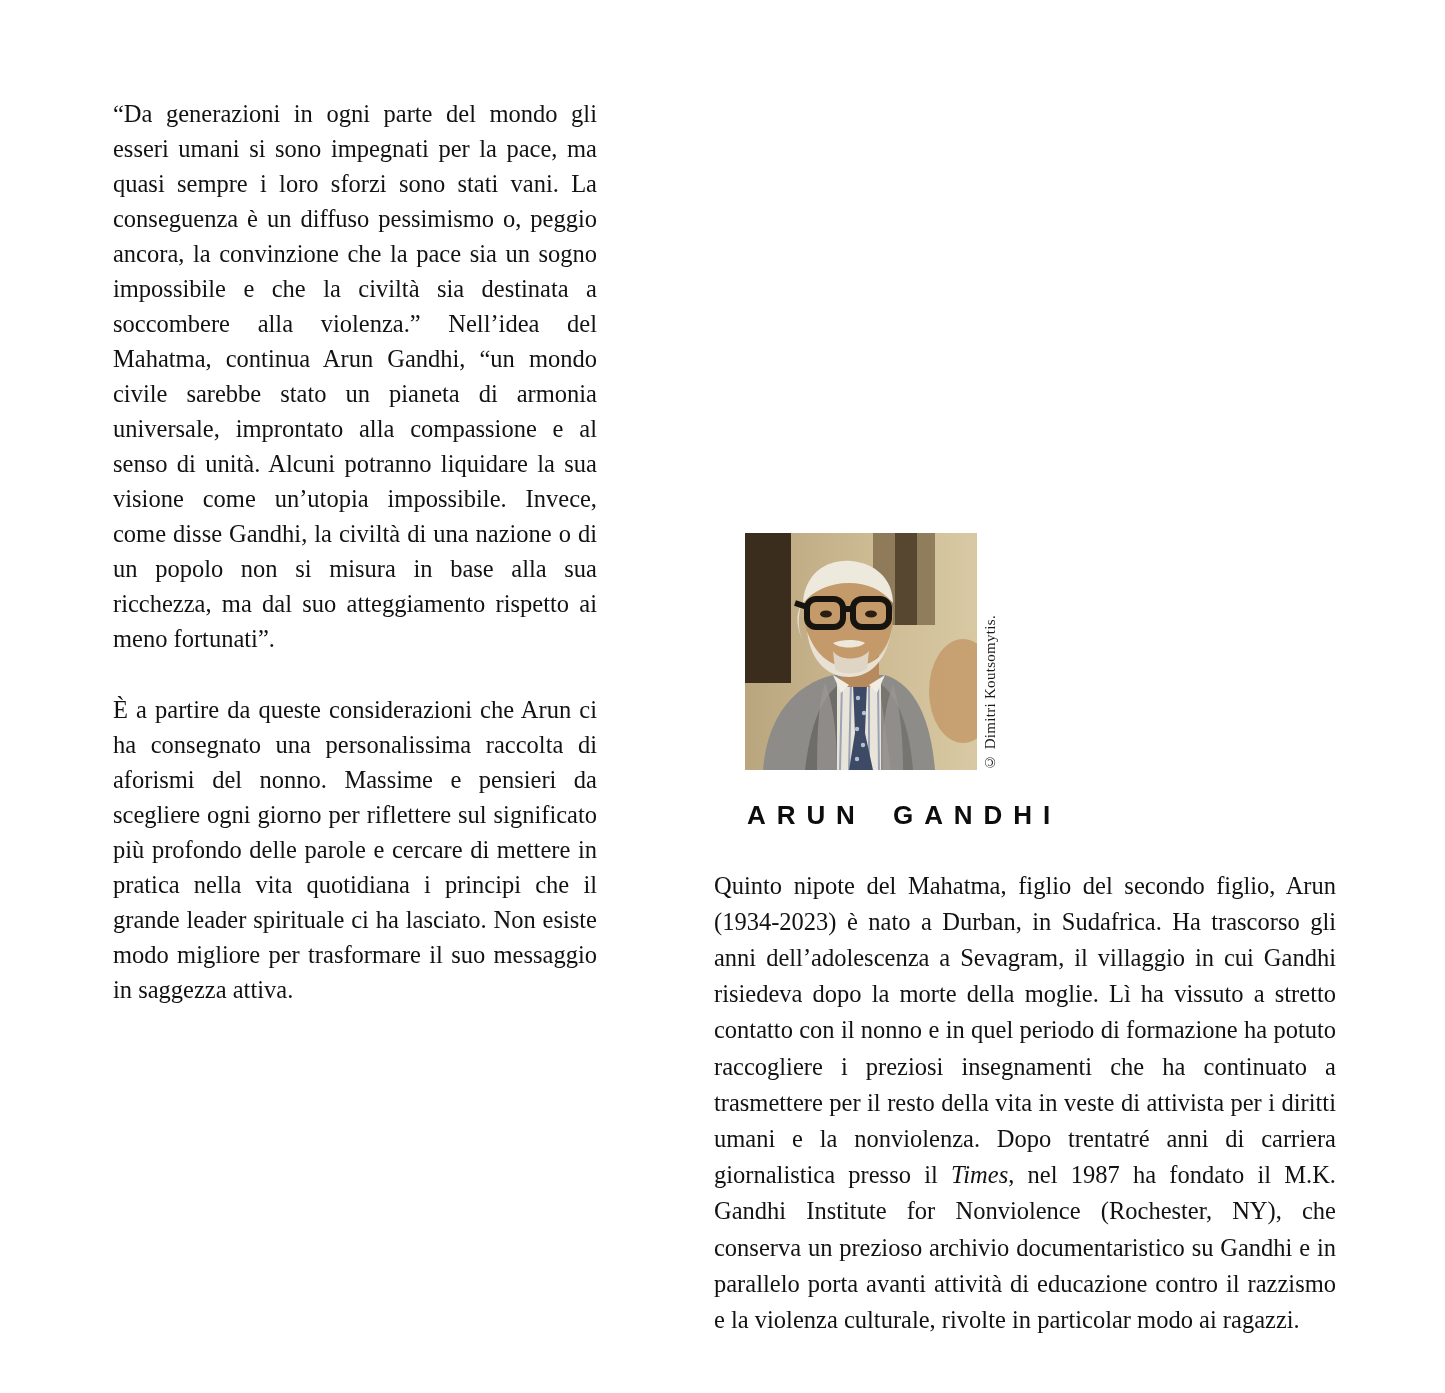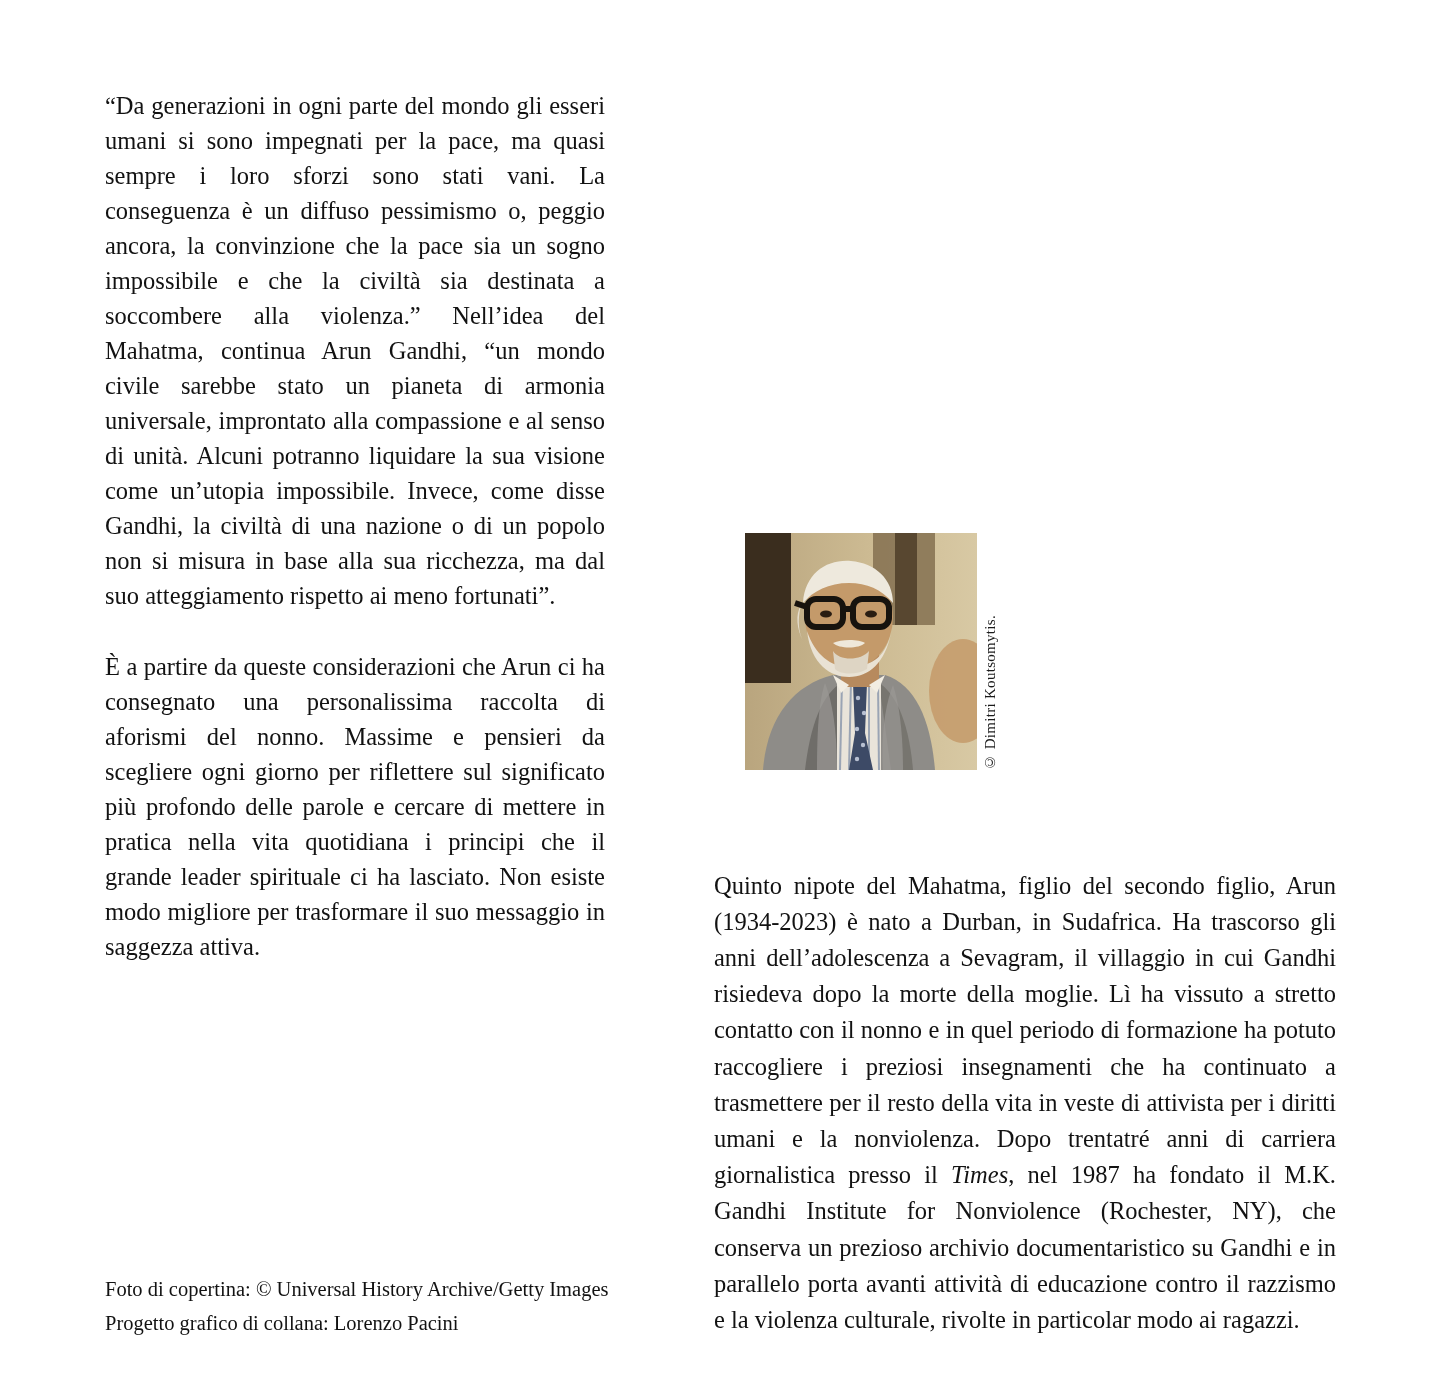--- a/index.html
+++ b/index.html
@@ -21,21 +21,21 @@
   #left-column {
     position: absolute;
     left: 105px;
     top: 88px;
     width: 500px;
   }
   .body-par {
     font-size: 24.5px;
     line-height: 35px;
     text-align: justify;
-    margin: 0;
+    margin: 8px;
     hyphens: auto;
     -webkit-hyphens: auto;
   }
   .body-par + .body-par {
     margin-top: 36px;
   }
 
   #credits {
     position: absolute;
     left: 105px;
@@ -108,24 +108,20 @@
 </head>
 <body>
 
 <div id="page">
 
   <div id="left-column">
     <p class="body-par">“Da generazioni in ogni parte del mondo gli esseri umani si sono impegnati per la pace, ma quasi sempre i loro sforzi sono stati vani. La conseguenza è un diffuso pessimismo o, peggio ancora, la convinzione che la pace sia un sogno impossibile e che la civiltà sia destinata a soccombere alla violenza.” Nell’idea del Mahatma, continua Arun Gandhi, “un mondo civile sarebbe stato un pianeta di armonia universale, improntato alla compassione e al senso di unità. Alcuni potranno liquidare la sua visione come un’utopia impossibile. Invece, come disse Gandhi, la civiltà di una nazione o di un popolo non si misura in base alla sua ricchezza, ma dal suo atteggiamento rispetto ai meno fortunati”.</p>
     <p class="body-par">È a partire da queste considerazioni che Arun ci ha consegnato una personalissima raccolta di aforismi del nonno. Massime e pensieri da scegliere ogni giorno per riflettere sul significato più profondo delle parole e cercare di mettere in pratica nella vita quotidiana i principi che il grande leader spirituale ci ha lasciato. Non esiste modo migliore per trasformare il suo messaggio in saggezza attiva.</p>
   </div>
 
-  <div id="credits">
-    <div>Foto di copertina: © Universal History Archive/Getty Images</div>
-    <div>Progetto grafico di collana: Lorenzo Pacini</div>
-  </div>
 
   <div id="photo-wrap">
     <svg viewBox="0 0 232 237" xmlns="http://www.w3.org/2000/svg">
       <defs>
         <linearGradient id="bgGrad" x1="0" y1="0" x2="1" y2="0">
           <stop offset="0" stop-color="#b9a57e"></stop>
           <stop offset="0.55" stop-color="#cdbb93"></stop>
           <stop offset="1" stop-color="#d8c9a4"></stop>
         </linearGradient>
       </defs>
@@ -187,16 +183,17 @@
 
       <path d="M80 150 C88 170 92 200 92 237 L72 237 C72 196 74 168 80 150 Z" fill="#9b9995" opacity="0.7"></path>
       <path d="M148 152 C140 172 136 202 138 237 L158 237 C158 198 154 170 148 152 Z" fill="#9b9995" opacity="0.7"></path>
     </svg>
   </div>
 
   <div id="photo-credit">
     <span>© Dimitri Koutsomytis.</span>
   </div>
 
+  <div id="bio-heading">ARUN GANDHI</div>
 
   <p id="bio-text"><span>Quinto nipote del Mahatma, figlio del secondo figlio, Arun (1934-2023) è nato a Durban, in Sudafrica. Ha trascorso gli anni dell’adolescenza a Sevagram, il villaggio in cui Gandhi risiedeva dopo la morte della moglie. Lì ha vissuto a stretto contatto con il nonno e in quel periodo di formazione ha potuto raccogliere i preziosi insegnamenti che ha continuato a trasmettere per il resto della vita in veste di attivista per i diritti umani e la nonviolenza. Dopo trentatré anni di carriera giornalistica presso il </span><span class="italic">Times</span><span>, nel 1987 ha fondato il M.K. Gandhi Institute for Nonviolence (Rochester, NY), che conserva un prezioso archivio documentaristico su Gandhi e in parallelo porta avanti attività di educazione contro il razzismo e la violenza culturale, rivolte in particolar modo ai ragazzi.</span></p>
 
 </div>
 
 </body></html>

